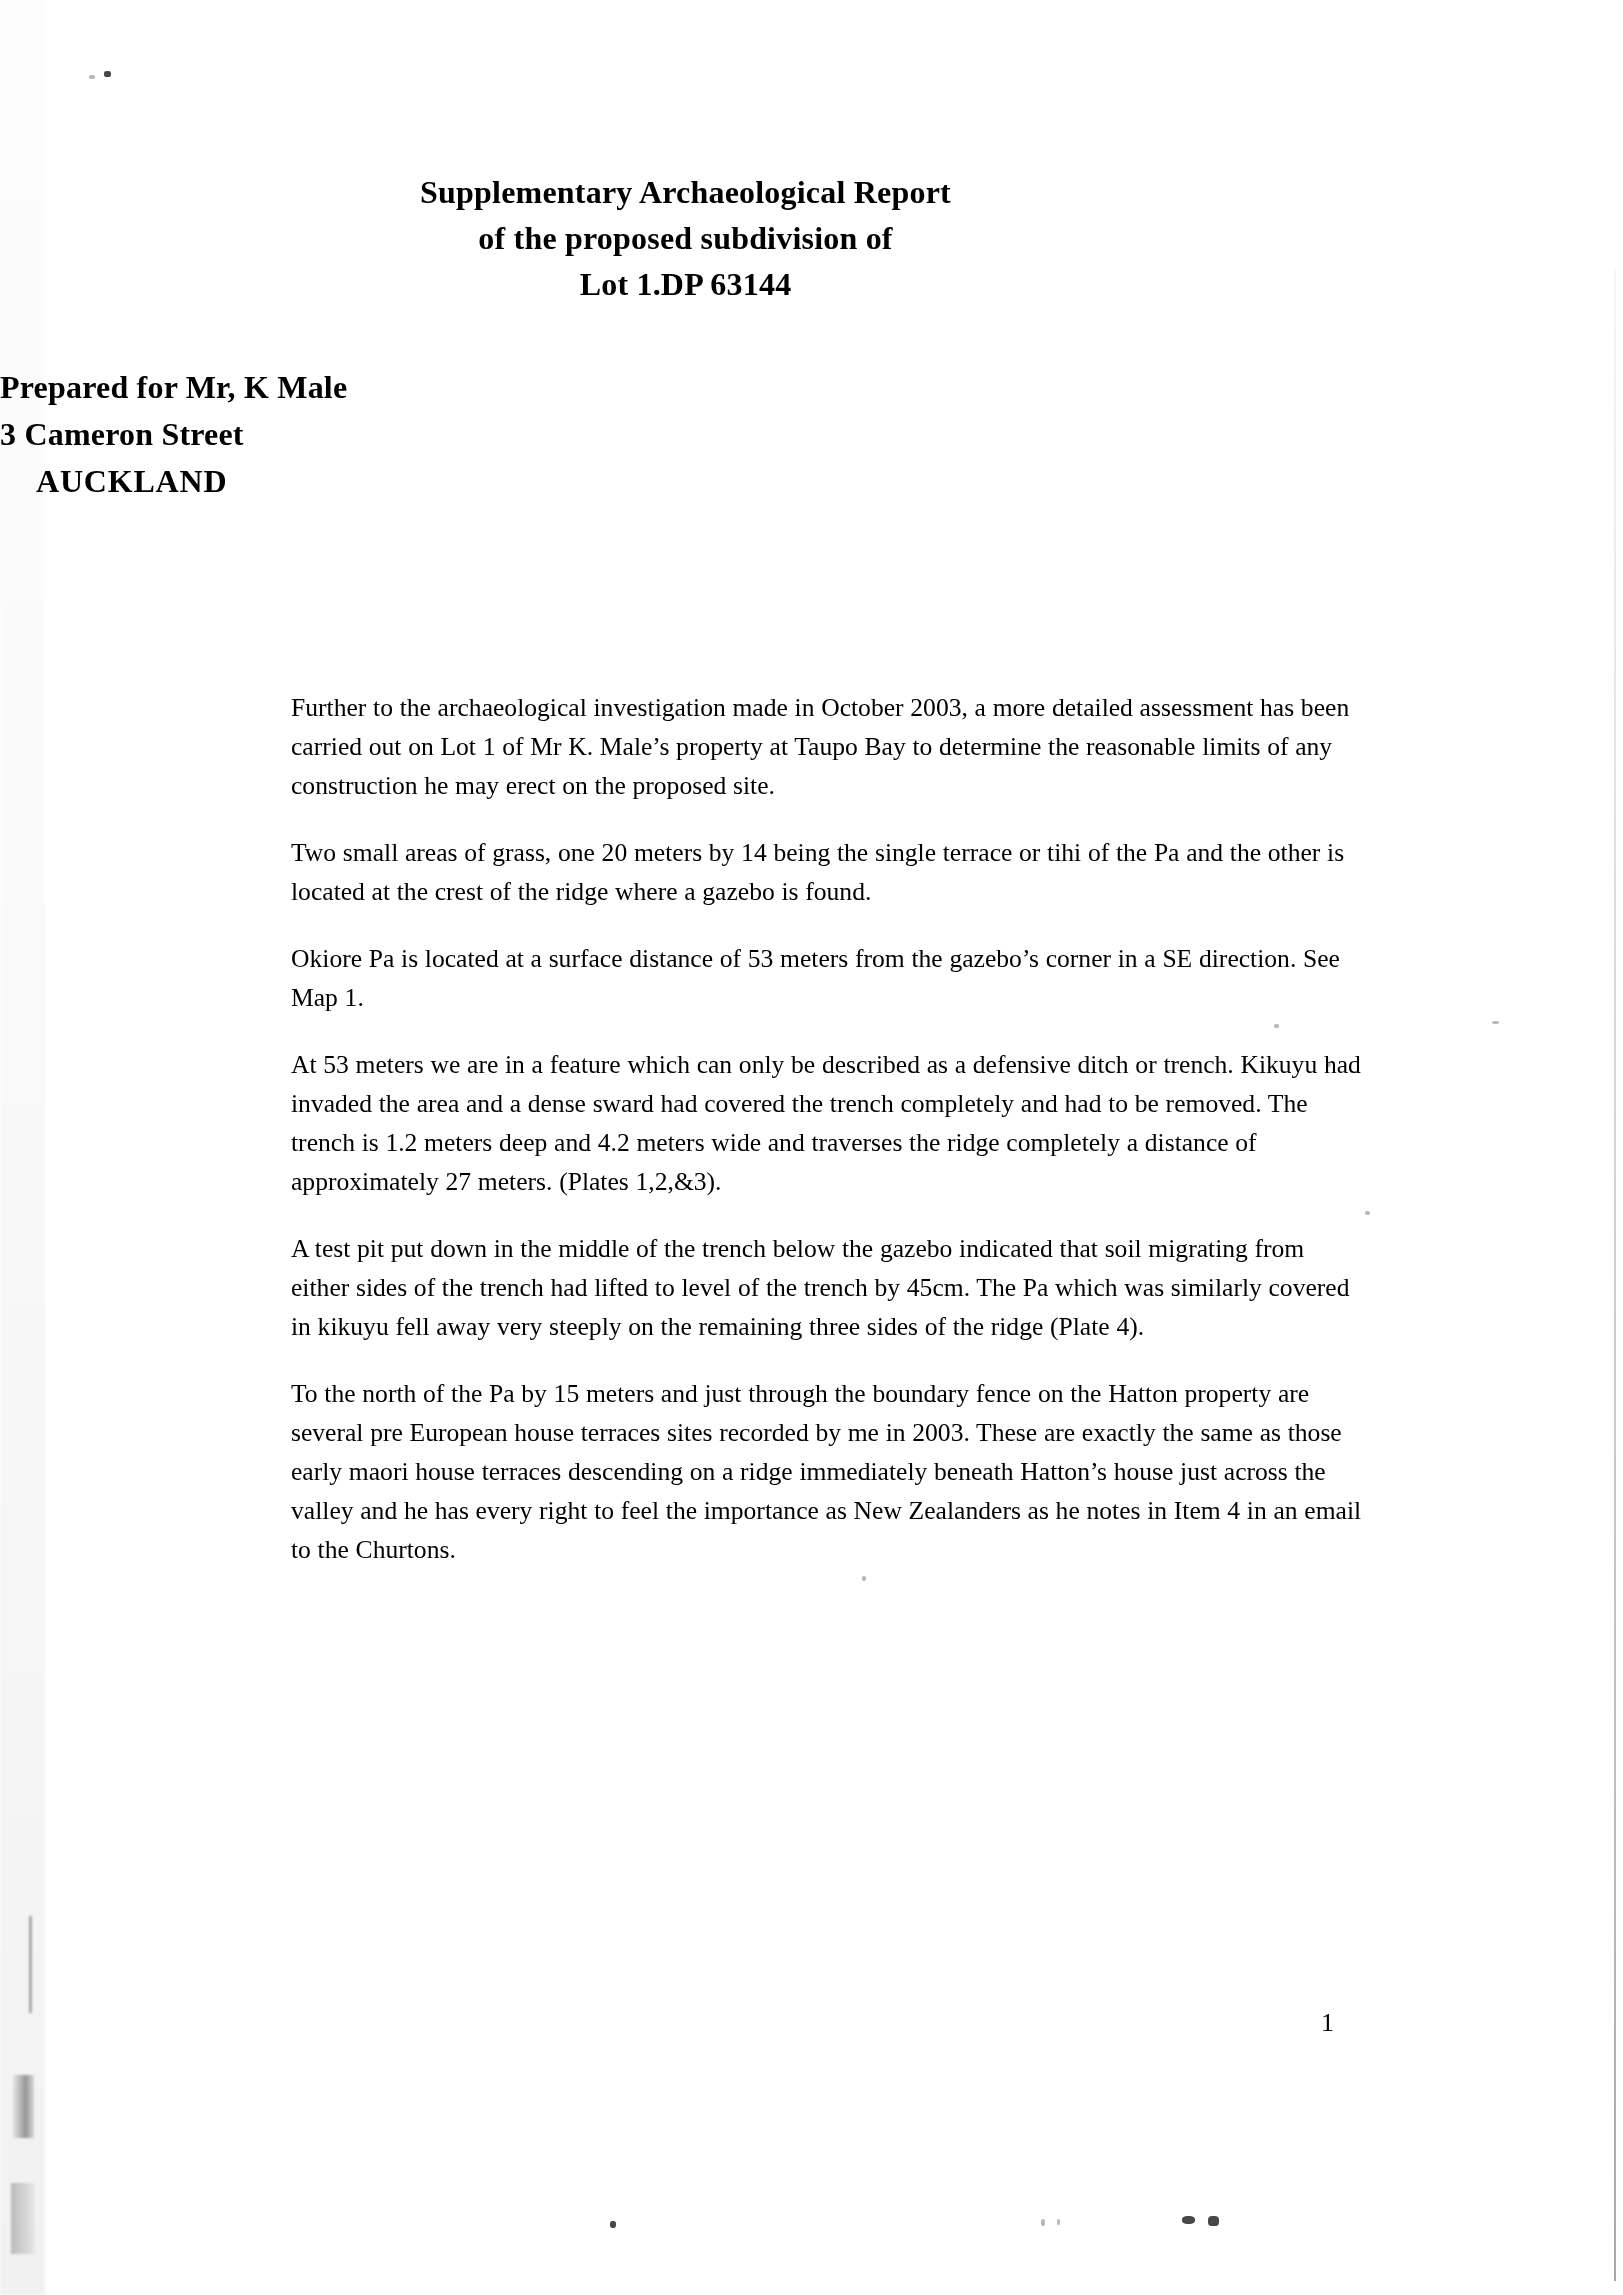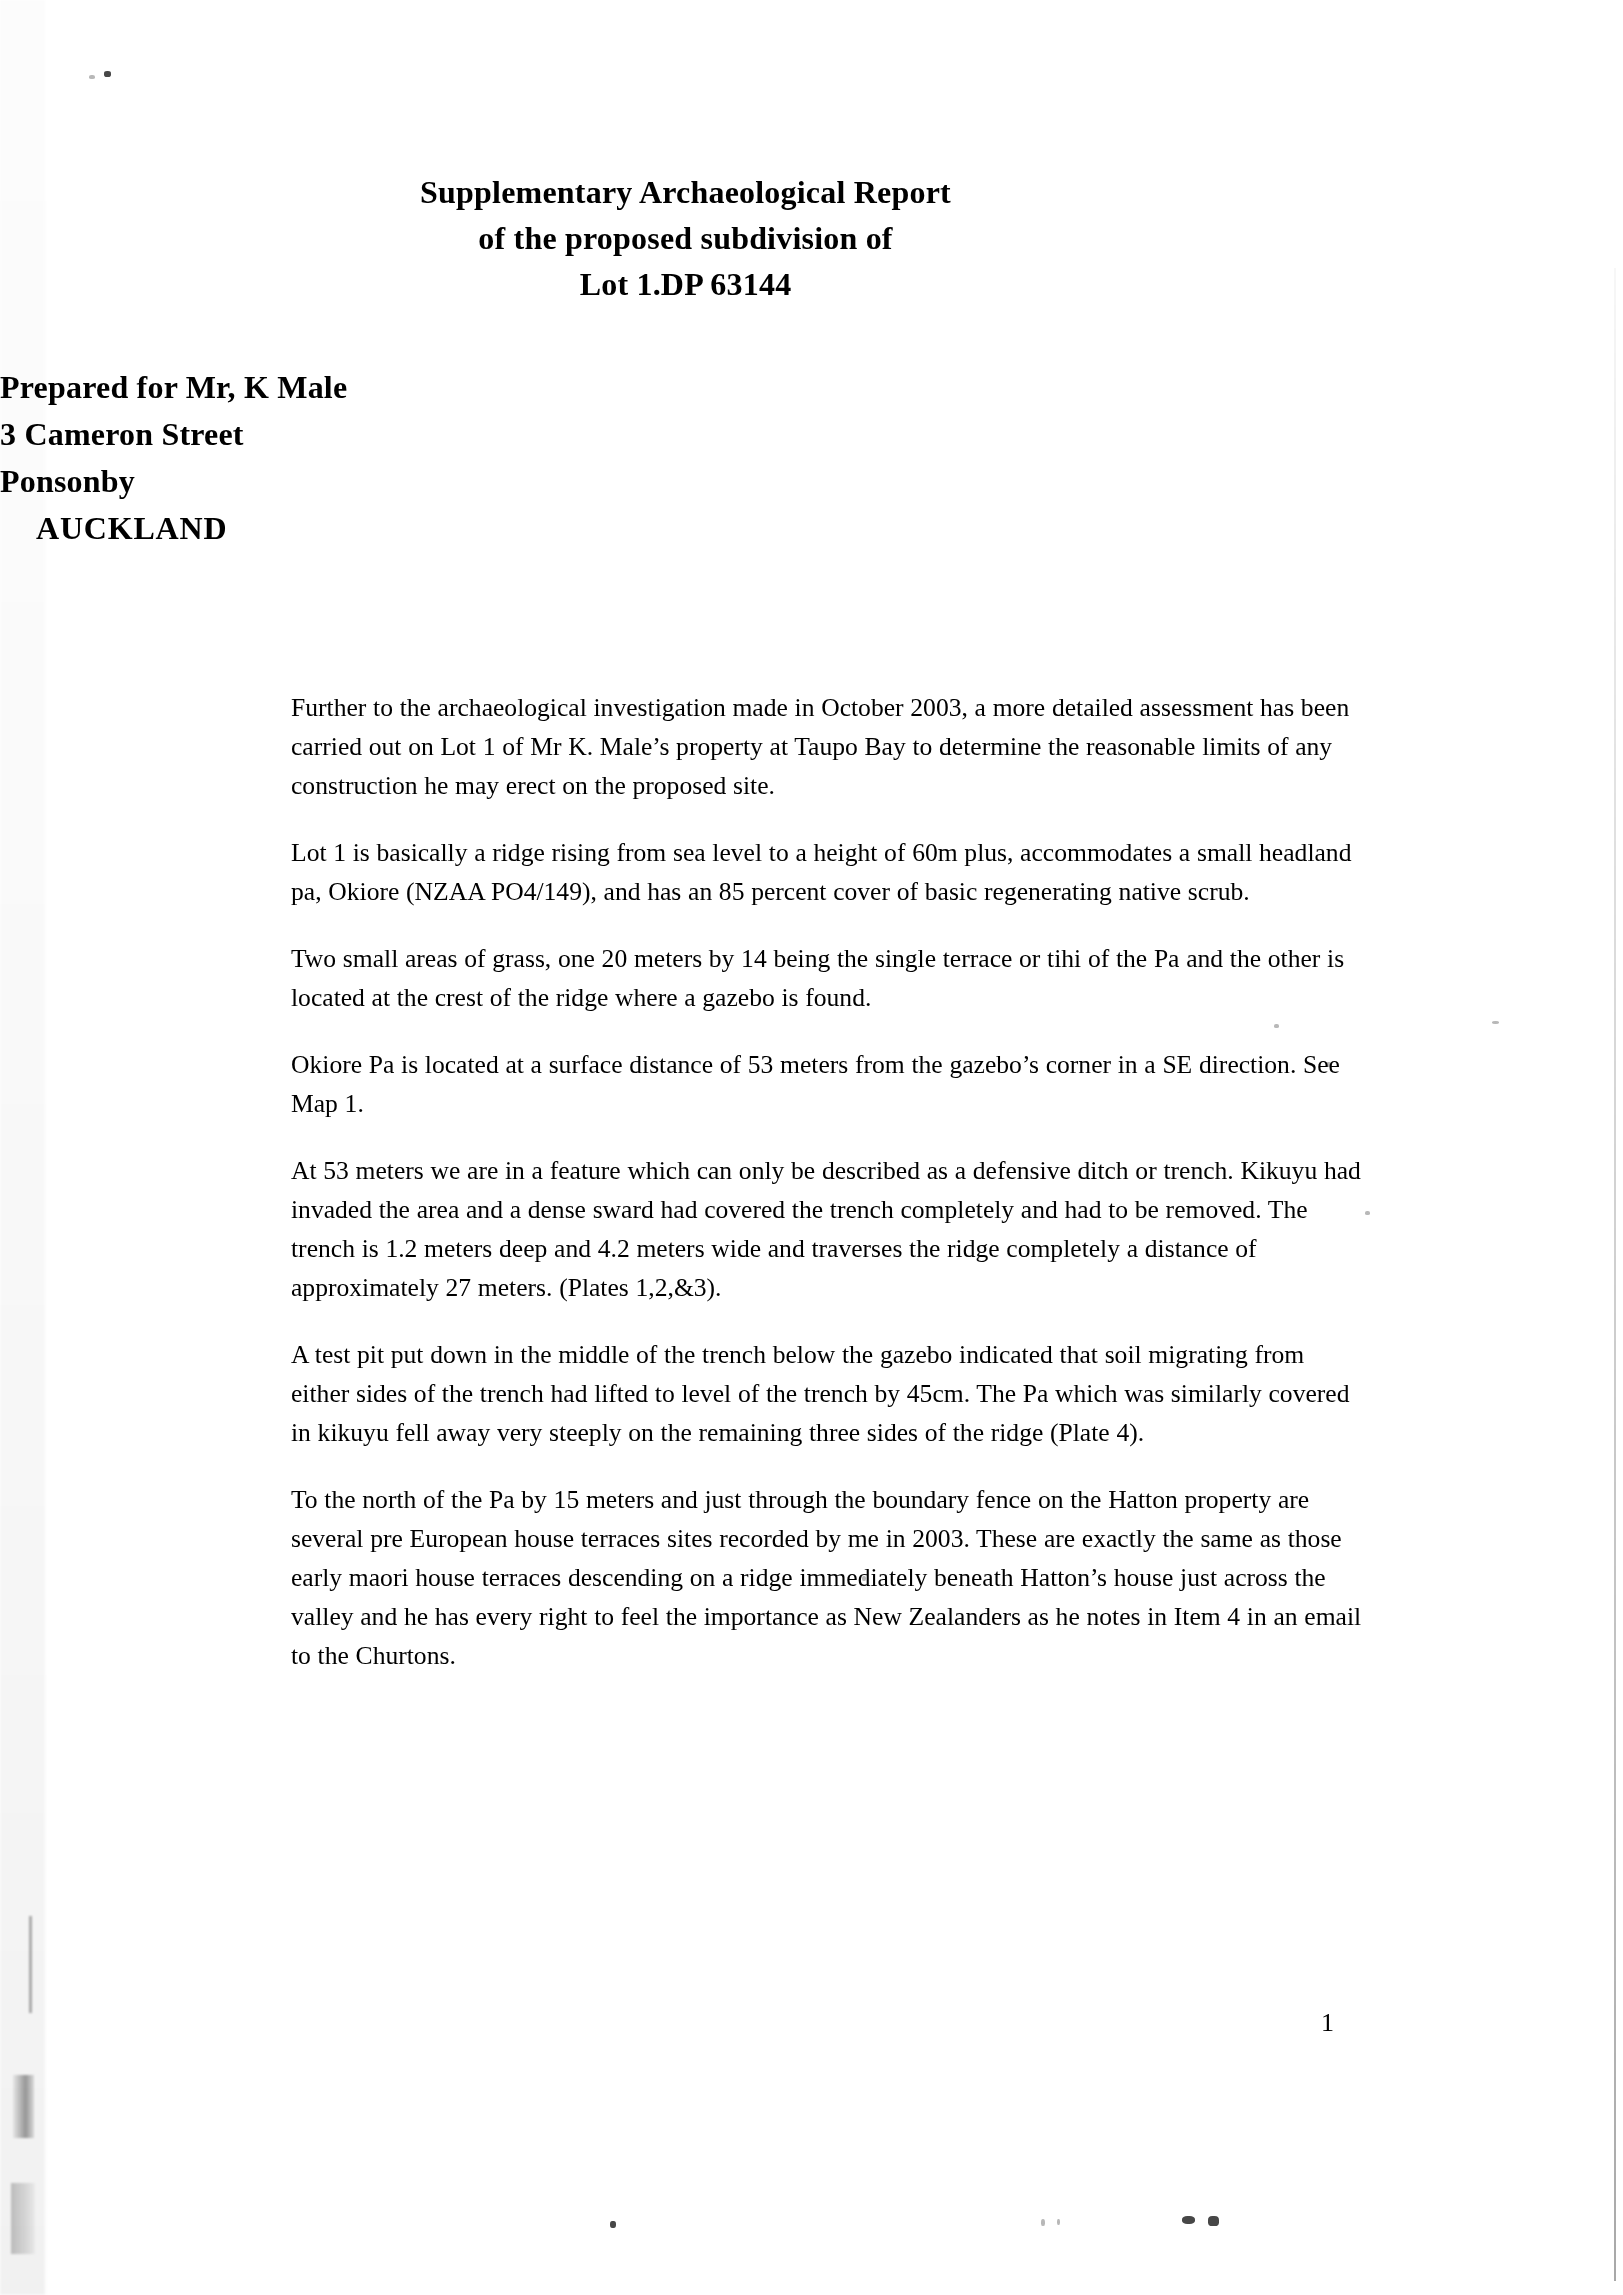--- a/index.html
+++ b/index.html
@@ -167,27 +167,25 @@
 
   <div class="title-block">
     <div class="title-line">Supplementary Archaeological Report</div>
     <div class="title-line">of the proposed subdivision of</div>
     <div class="title-line">Lot 1.DP 63144</div>
   </div>
 
   <div class="address-block">
     <div class="address-line">Prepared for Mr, K Male</div>
     <div class="address-line">3 Cameron Street</div>
-    <div class="address-line">Ponsonby</div>
     <div class="address-line caps">AUCKLAND</div>
   </div>
 
   <div class="body-block" id="body-block">
       <p class="para"><span>Further to the archaeological investigation made in October 2003, a more detailed assessment has been carried out on </span><b>Lot 1</b><span> of Mr K. Male’s property at Taupo Bay to determine the reasonable limits of any construction he may erect on the proposed site.</span></p>
-      <p class="para"><b>Lot 1</b><span> is basically a ridge rising from sea level to a height of 60m plus, accommodates a small headland pa, Okiore (NZAA PO4/149), and has an 85 percent cover of basic regenerating native scrub.</span></p>
       <p class="para"><span>Two small areas of grass, one 20 meters by 14 being the single terrace or tihi of the Pa and the other is located at the crest of the ridge where a gazebo is found.</span></p>
       <p class="para"><span>Okiore Pa is located at a surface distance of 53 meters from the gazebo’s corner in a SE direction. See Map 1.</span></p>
       <p class="para"><span>At 53 meters we are in a feature which can only be described as a defensive ditch or trench. Kikuyu had invaded the area and a dense sward had covered the trench completely and had to be removed. The trench is 1.2 meters deep and 4.2 meters wide and traverses the ridge completely a distance of approximately 27 meters. (Plates 1,2,&amp;3).</span></p>
       <p class="para"><span>A test pit put down in the middle of the trench below the gazebo indicated that soil migrating from either sides of the trench had lifted to level of the trench by 45cm. The Pa which was similarly covered in kikuyu fell away very steeply on the remaining three sides of the ridge (Plate 4).</span></p>
       <p class="para"><span>To the north of the Pa by 15 meters and just through the boundary fence on the Hatton property are several pre European house terraces sites recorded by me in 2003. These are exactly the same as those early maori house terraces descending on a ridge immediately beneath Hatton’s house just across the valley and he has every right to feel the importance as New Zealanders as he notes in Item 4 in an email to the Churtons.</span></p>
     </div>
 
   <div class="page-number">1</div>
 
 </div>

